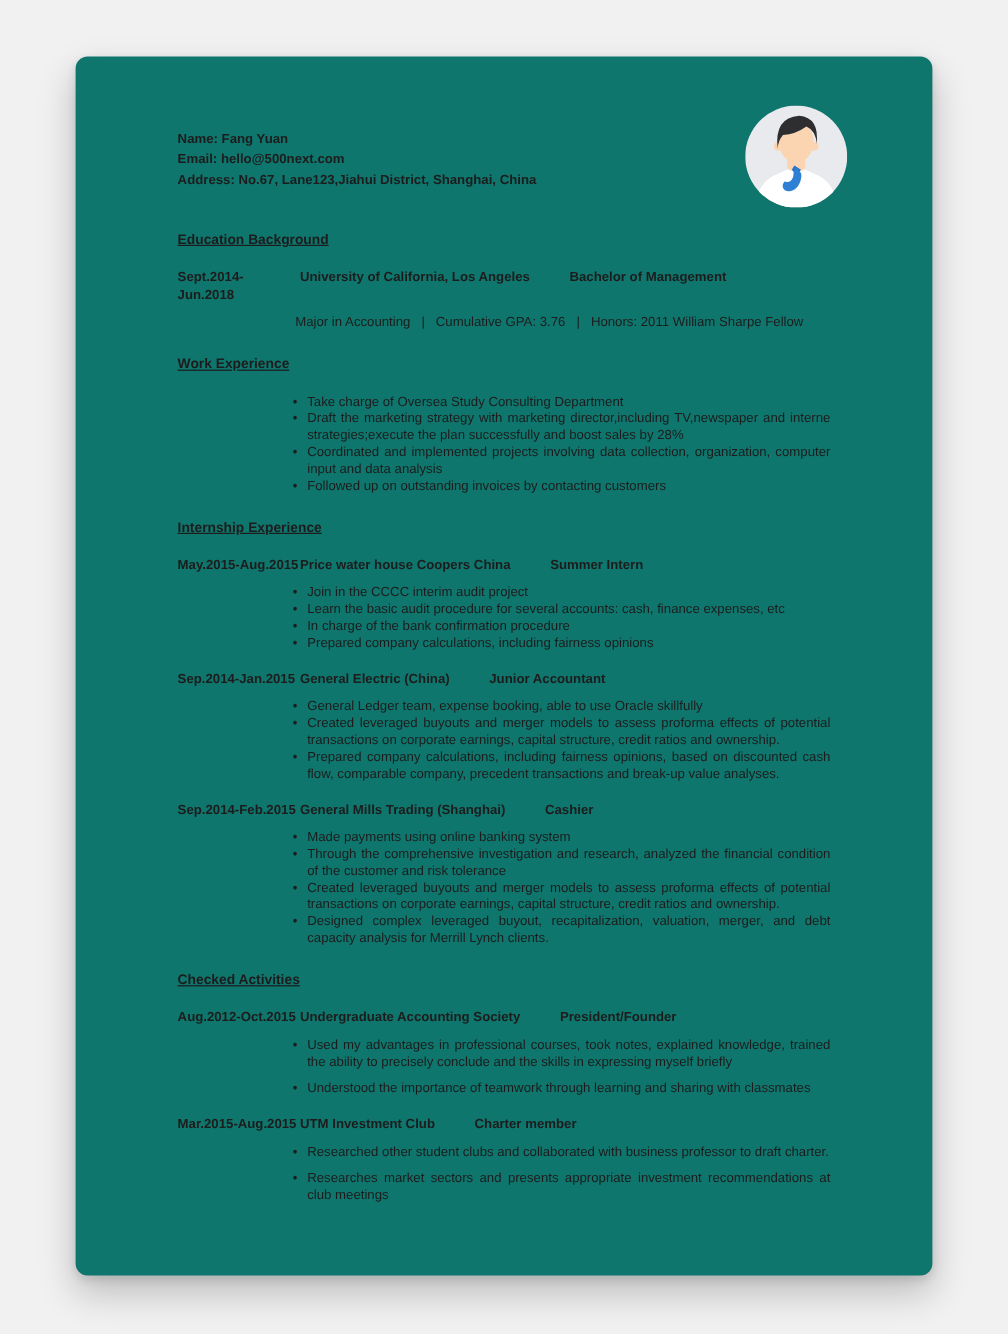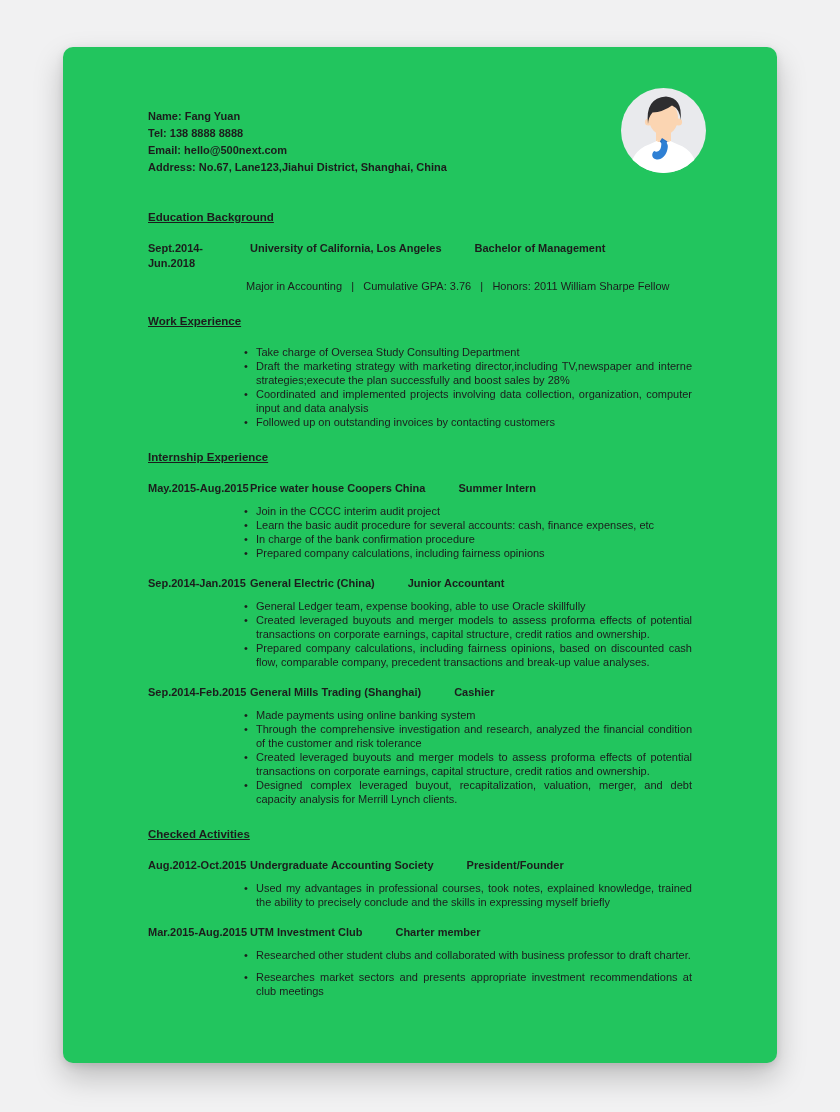--- a/index.html
+++ b/index.html
@@ -7,21 +7,21 @@
     width:840px; height:1112px;
     background:#f1f1f2;
     font-family:"Liberation Sans","DejaVu Sans",sans-serif;
     color:#1c1c1c;
     -webkit-font-smoothing:antialiased;
   }
   .card {
     position:relative;
     width:714px; height:1016px;
     margin:47px auto 0 auto;
-    background:#22c55e;
+    background:#0f766e;
     border-radius:10px;
     box-shadow:0 14px 30px rgba(0,0,0,.22), 0 3px 8px rgba(0,0,0,.10);
     box-sizing:border-box;
     padding:61px 84px 50px 85px;
     overflow:hidden;
   }
   .contact { font-size:11px; font-weight:bold; }
   .contact-line { line-height:17px; white-space:pre-wrap; }
   .avatar {
     position:absolute; top:41px; right:71px;
@@ -61,21 +61,20 @@
   }
   ul.bullets.gap li + li { margin-top:8px; }
 </style>
 </head>
 <body>
 
 <div class="card">
 
   <div class="contact">
     <div class="contact-line">Name: Fang Yuan</div>
-    <div class="contact-line">Tel: 138 8888 8888</div>
     <div class="contact-line">Email: hello@500next.com</div>
     <div class="contact-line">Address: No.67, Lane123,Jiahui District, Shanghai, China</div>
   </div>
 
   <div class="avatar">
     <svg width="85" height="85" viewBox="0 0 85 85">
       <defs>
         <clipPath id="avclip">
             <circle cx="42.5" cy="42.5" r="42.5"></circle>
           </clipPath>
@@ -180,20 +179,21 @@
     <div>
   <div class="entry">
     <div class="entry-row">
       <span class="entry-date">Aug.2012-Oct.2015</span>
       <span class="entry-title">Undergraduate Accounting Society</span>
       <span class="entry-role">President/Founder</span>
     </div>
 
     <ul class="bullets gap">
               <li>Used my advantages in professional courses, took notes, explained knowledge, trained the ability to precisely conclude and the skills in expressing myself briefly</li>
+              <li>Understood the importance of teamwork through learning and sharing with classmates</li>
             </ul>
   </div>
 
   <div class="entry">
     <div class="entry-row">
       <span class="entry-date">Mar.2015-Aug.2015</span>
       <span class="entry-title">UTM Investment Club</span>
       <span class="entry-role">Charter member</span>
     </div>
 

